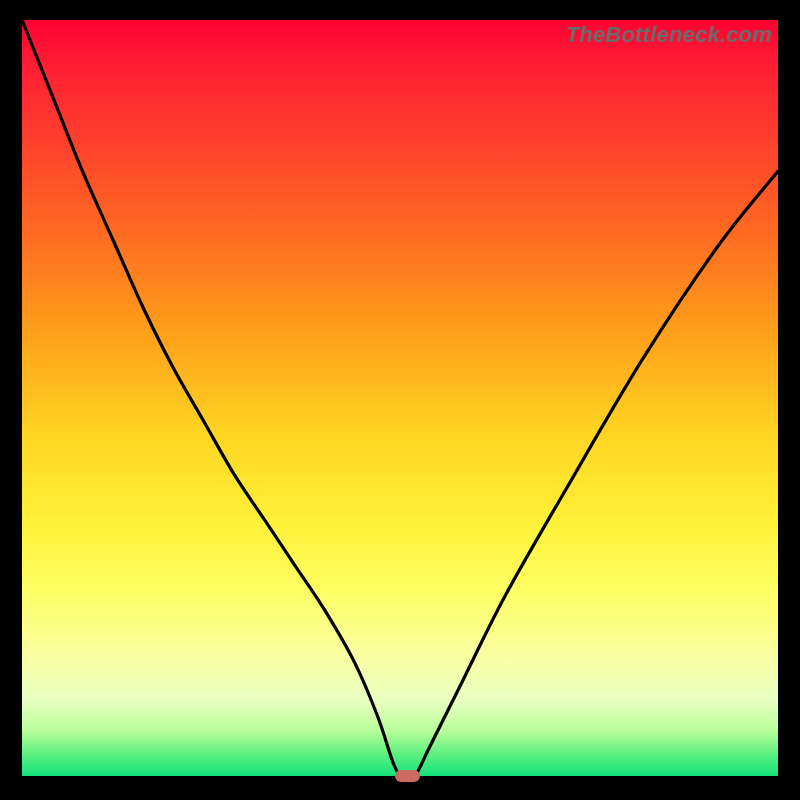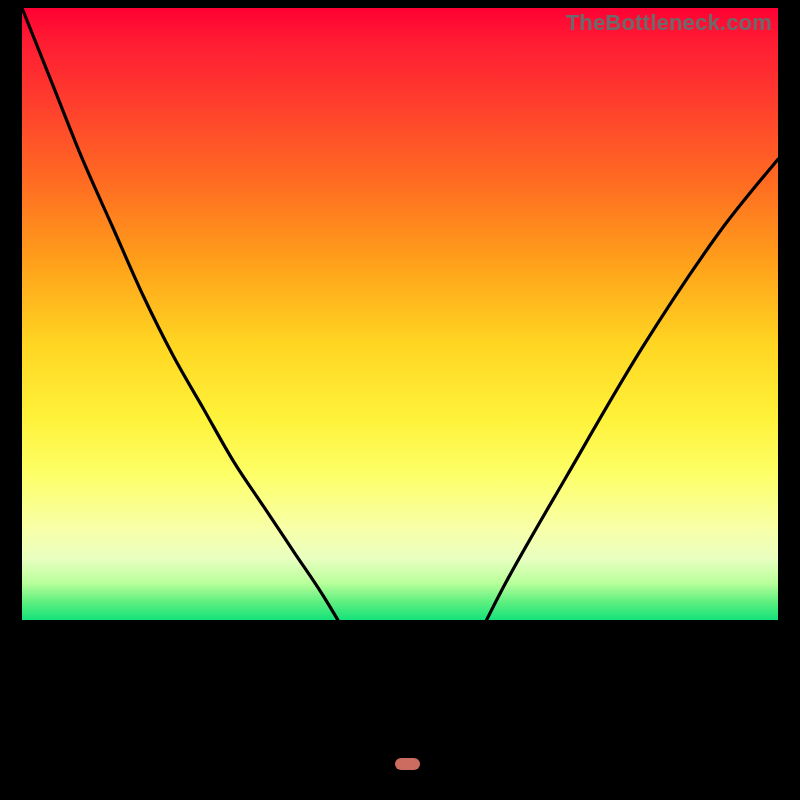--- a/index.html
+++ b/index.html
@@ -6,38 +6,39 @@
   html, body { width: 800px; height: 800px; overflow: hidden; background: #000; }
   .chart-container {
     position: relative;
     width: 800px;
     height: 800px;
     background: #000;
   }
   .plot-area {
     position: absolute;
     left: 22px;
-    top: 8px;
+    top: 20px;
     width: 756px;
-    height: 612px;
+    height: 756px;
     background: linear-gradient(to bottom,
       #ff0033 0%,
       #ff1a33 5%,
       #ff3c2e 15%,
       #ff6a22 28%,
       #ffa21a 42%,
       #ffd622 55%,
       #fff23a 67%,
       #fdff66 76%,
       #f8ffa8 85%,
       #e8ffc0 90%,
       #b8ff9a 94%,
       #60f080 97%,
       #14e27a 100%
     );
+    font-style: italic;
   }
   .watermark {
     position: absolute;
     top: 2px;
     right: 6px;
     font-family: Arial, Helvetica, sans-serif;
     font-size: 22px;
     font-weight: bold;
     color: #6b6b6b;
     letter-spacing: 0.2px;

